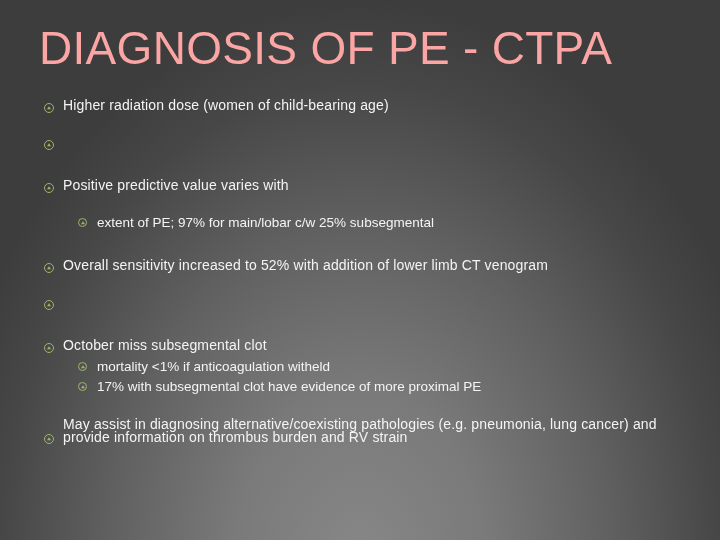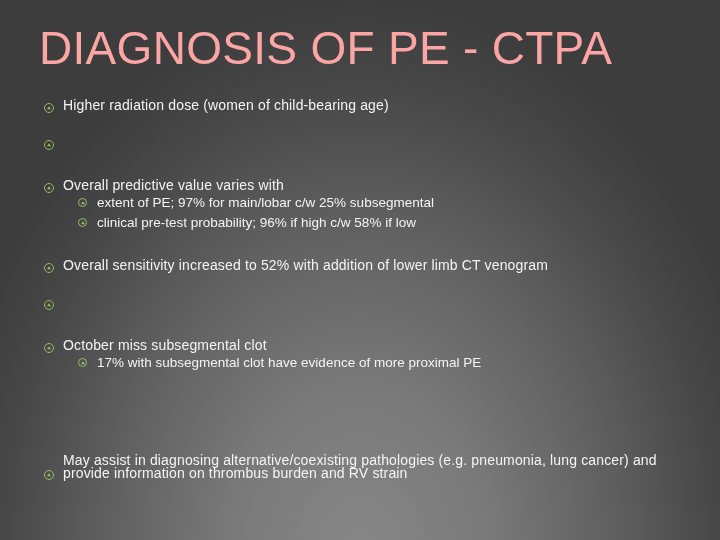--- a/index.html
+++ b/index.html
@@ -32,21 +32,21 @@
     margin-top: 2px; margin-right: 9px; position: relative;
   }
   .l2 .bullet { width: 9px; height: 9px; margin-top: 5px; margin-right: 10px; }
   .bullet::after {
     content: ""; position: absolute; left: 50%; top: 50%;
     width: 0; height: 0; transform: translate(-50%, -60%);
     border-left: 2px solid transparent; border-right: 2px solid transparent;
     border-bottom: 3px solid #9bb864;
   }
   .text { white-space: nowrap; }
-  .wrap { white-space: normal; margin-top: 36px; }
+  .wrap { white-space: normal; }
 </style>
 </head>
 <body>
 
 <div class="slide">
   <div class="title">DIAGNOSIS OF PE - CTPA</div>
 
   <div class="bullets">
 
     <div class="item" style="top:98px">
@@ -58,29 +58,25 @@
 
     <div class="item" style="top:138px">
       <div class="l1">
         <span class="bullet"></span>
       </div>
     </div>
 
     <div class="item" style="top:178px">
       <div class="l1">
         <span class="bullet"></span>
-        <span class="text">Overall predictive value varies with</span>
+        <span class="text">Positive predictive value varies with</span>
       </div>
-      <div class="l2" style="margin-top:0">
+      <div class="l2" style="margin-top:20px">
         <span class="bullet"></span>
         <span class="text">extent of PE; 97% for main/lobar c/w 25% subsegmental</span>
-      </div>
-      <div class="l2">
-        <span class="bullet"></span>
-        <span class="text">clinical pre-test probability; 96% if high c/w 58% if low</span>
       </div>
     </div>
 
     <div class="item" style="top:258px">
       <div class="l1">
         <span class="bullet"></span>
         <span class="text">Overall sensitivity increased to 52% with addition of lower limb CT venogram</span>
       </div>
     </div>
 
@@ -88,20 +84,24 @@
       <div class="l1">
         <span class="bullet"></span>
       </div>
     </div>
 
     <div class="item" style="top:338px">
       <div class="l1">
         <span class="bullet"></span>
         <span class="text">October miss subsegmental clot</span>
       </div>
+      <div class="l2" style="margin-top:4px">
+        <span class="bullet"></span>
+        <span class="text">mortality &lt;1% if anticoagulation witheld</span>
+      </div>
       <div class="l2">
         <span class="bullet"></span>
         <span class="text">17% with subsegmental clot have evidence of more proximal PE</span>
       </div>
     </div>
 
     <div class="item" style="top:418px">
       <div class="l1">
         <span class="bullet"></span>
         <span class="text wrap" style="width:620px; line-height:13px">May assist in diagnosing alternative/coexisting pathologies (e.g. pneumonia, lung cancer) and provide information on thrombus burden and RV strain</span>

